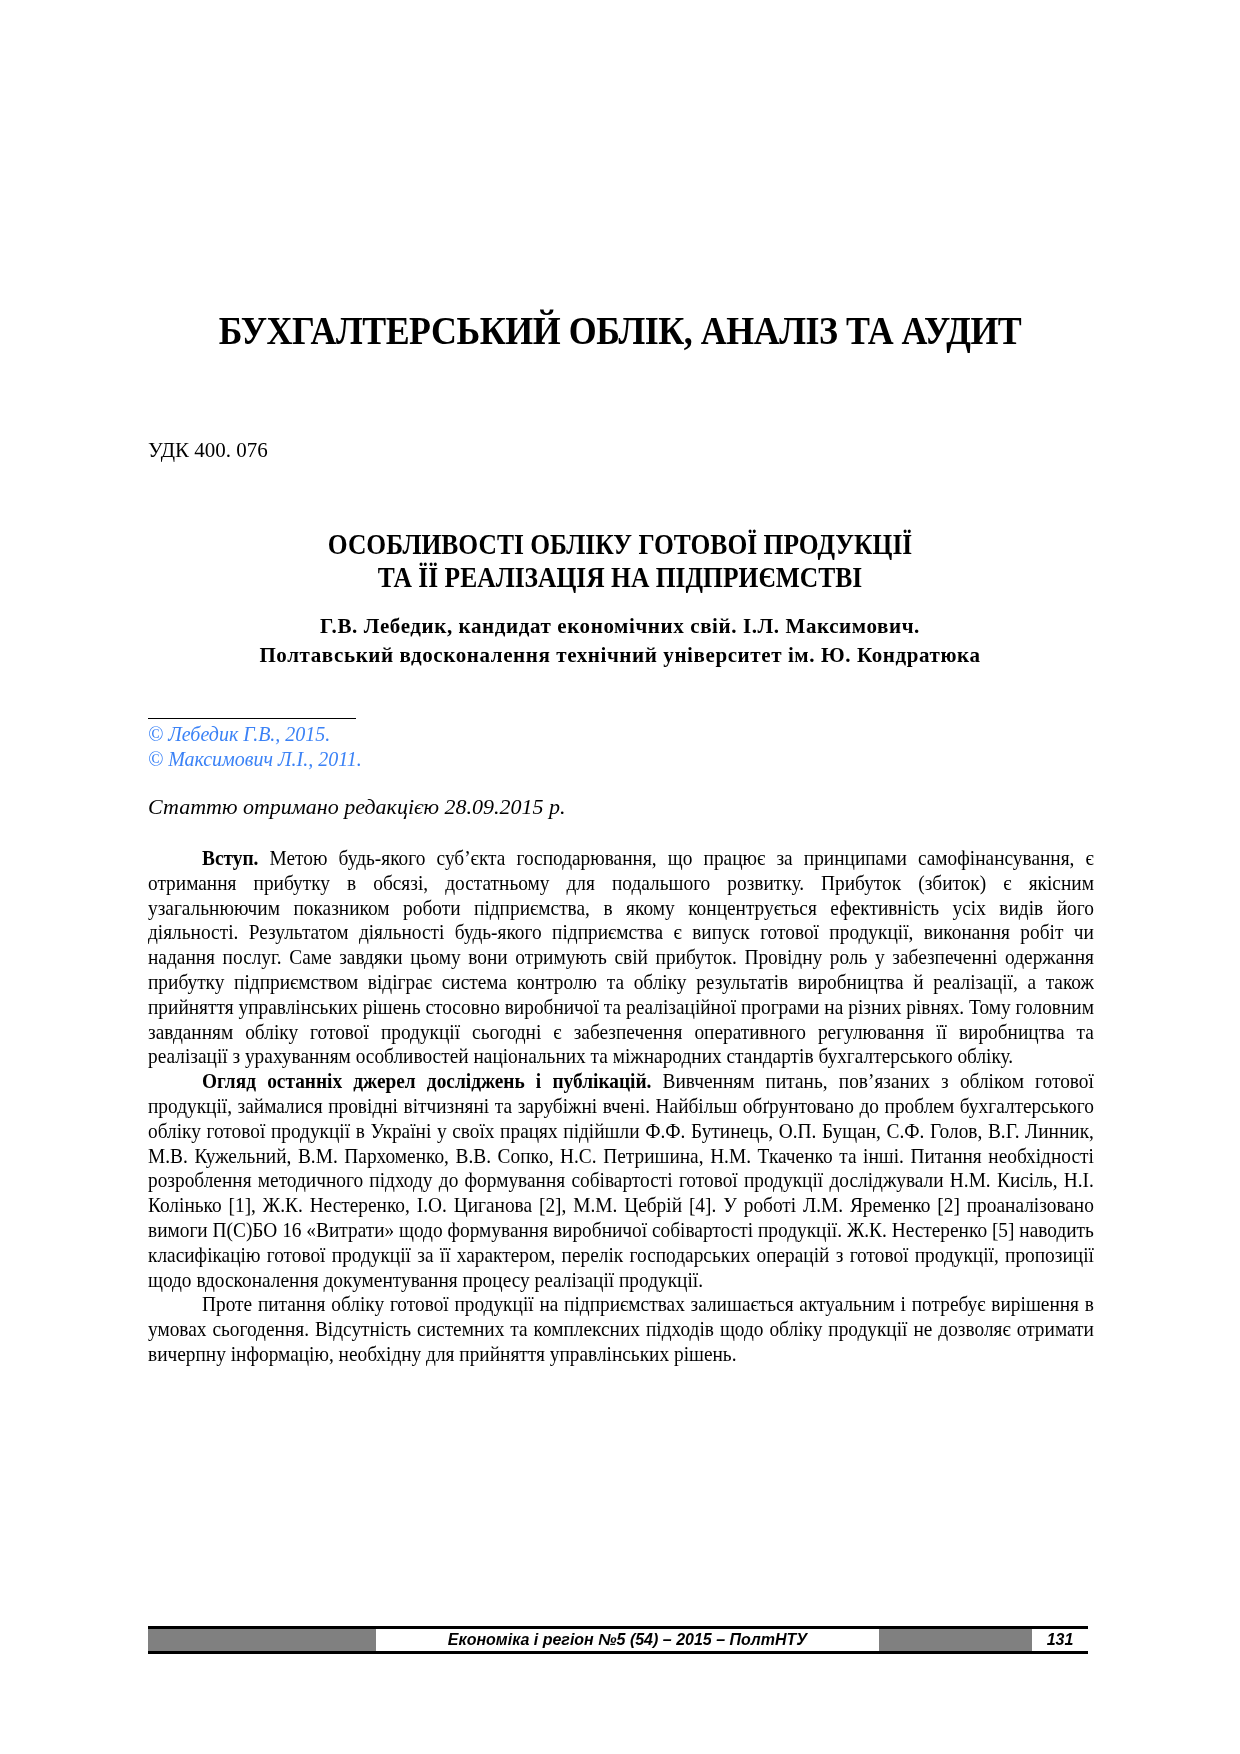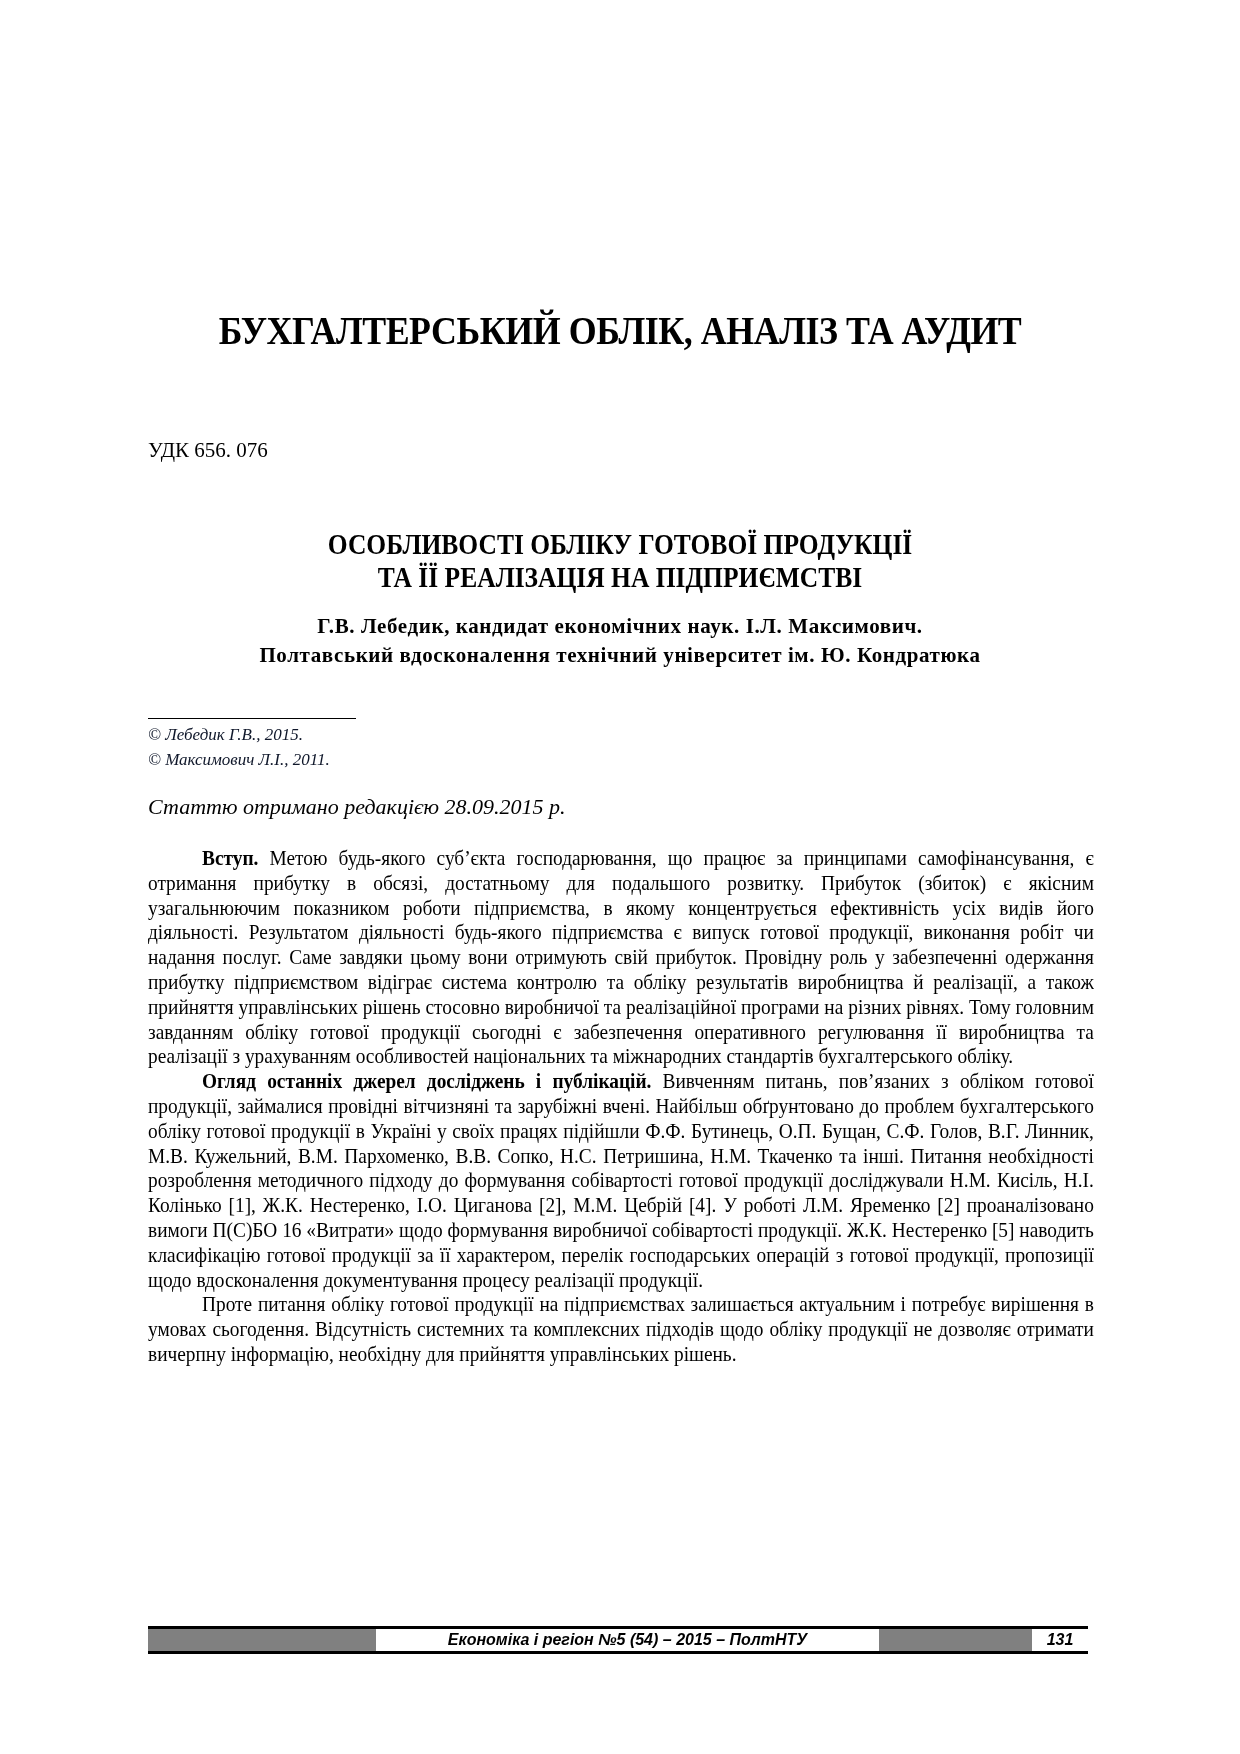--- a/index.html
+++ b/index.html
@@ -13,21 +13,21 @@
     .udc { left: 148px; top: 438px; font-size: 21px; }
 
     .article-title { left: 0; width: 1240px; top: 528px; text-align: center;
       font-weight: bold; font-size: 29px; line-height: 33px; transform: scaleX(0.88); transform-origin: 620px 0; }
 
     .authors { left: 0; width: 1240px; top: 612px; text-align: center;
       font-weight: bold; font-size: 21px; line-height: 29px; letter-spacing: 0.6px; }
 
     .rule { left: 148px; top: 718px; width: 208px; height: 1px; background: #000; }
 
-    .copyright { left: 148px; top: 722px; font-style: italic; font-size: 17px; line-height: 25px; color: #0f172a; }
+    .copyright { left: 148px; top: 722px; font-style: italic; font-size: 20px; line-height: 25px; color: #3b82f6; }
 
     .received { left: 148px; top: 794px; font-style: italic; font-size: 22px; font-family: Liberation Serif, serif; }
 
     .body-text { left: 148px; top: 846px; width: 946px; font-size: 21.5px; line-height: 24.8px;
       text-align: justify; transform: scaleX(0.9); transform-origin: 0 0; width: 1051px; }
     .body-text p { margin: 0; text-indent: 60px; }
     .body-text .lead { font-weight: bold; }
 
     .footer { left: 148px; top: 1626px; width: 940px; height: 28px; }
     .footer .top-line { position: absolute; left: 0; top: 0; width: 940px; height: 3px; background: #000; }
@@ -37,29 +37,29 @@
     .footer .journal { position: absolute; left: 228px; top: 3px; width: 503px; height: 16px; text-align: center;
       font-family: "Liberation Sans", sans-serif; font-weight: bold; font-style: italic; font-size: 16px; line-height: 22px; }
     .footer .page-num { position: absolute; left: 884px; top: 3px; width: 56px; height: 16px; text-align: center;
       font-family: "Liberation Sans", sans-serif; font-weight: bold; font-style: italic; font-size: 16px; line-height: 22px; }
   </style>
 </head>
 <body>
 
 <div class="abs section-title">БУХГАЛТЕРСЬКИЙ ОБЛІК, АНАЛІЗ ТА АУДИТ</div>
 
-<div class="abs udc">УДК  656. 076</div>
+<div class="abs udc">УДК  400. 076</div>
 
 <div class="abs article-title">
   <div>ОСОБЛИВОСТІ ОБЛІКУ ГОТОВОЇ ПРОДУКЦІЇ</div>
   <div>ТА ЇЇ РЕАЛІЗАЦІЯ НА ПІДПРИЄМСТВІ</div>
 </div>
 
 <div class="abs authors">
-  <div>Г.В. Лебедик, кандидат економічних наук. І.Л. Максимович.</div>
+  <div>Г.В. Лебедик, кандидат економічних свій. І.Л. Максимович.</div>
   <div>Полтавський вдосконалення технічний університет ім. Ю. Кондратюка</div>
 </div>
 
 <div class="abs rule"></div>
 
 <div class="abs copyright">
   <div>© Лебедик Г.В., 2015.</div>
   <div>© Максимович Л.І., 2011.</div>
 </div>
 

